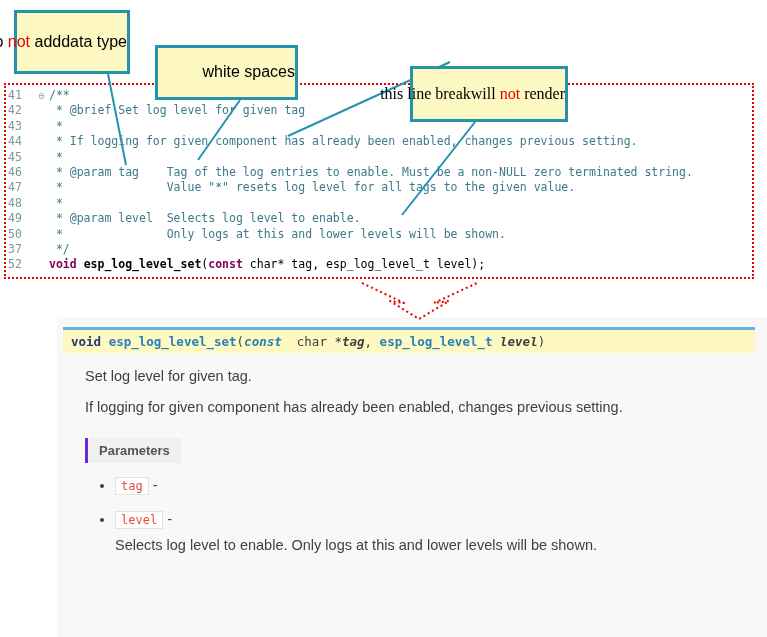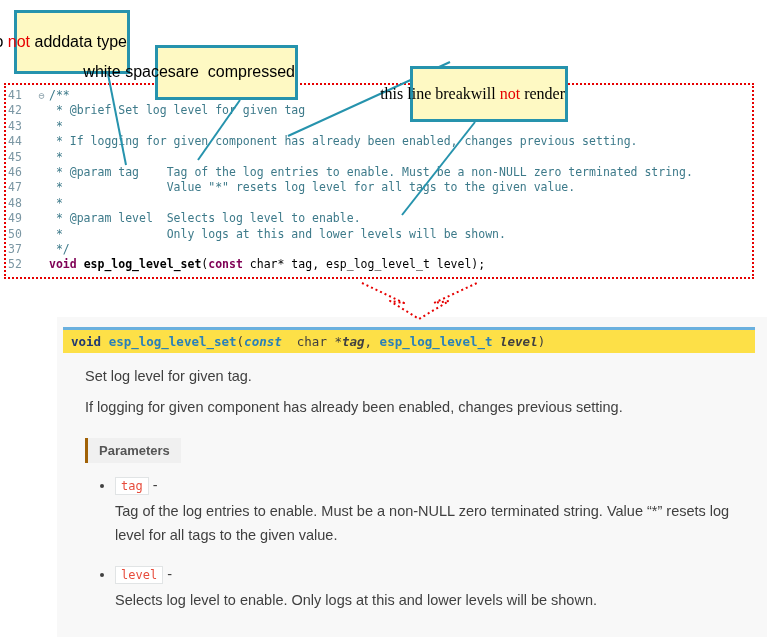--- a/index.html
+++ b/index.html
@@ -41,34 +41,34 @@
   .cl-52 .cc { color:#000; }
   .kw { color:#7f0055; font-weight:bold; }
   .fn { color:#000; font-weight:bold; }
 
   
   .doc-panel {
     position:absolute; left:57px; top:317px; width:710px; height:320px;
     background:#f8f8f8; z-index:2; color:#404040; box-sizing:border-box;
   }
   .sig {
-    margin:10px 12px 0 6px; background:#fde047; border-top:3px solid #6ab0de;
+    margin:10px 12px 0 6px; background:#fef9c3; border-top:3px solid #6ab0de;
     padding:4px 8px; font-family:"DejaVu Sans Mono", monospace; font-size:12.5px;
     color:#2980b9; white-space:pre;
   }
   .s-ret  { font-weight:bold; color:#223a70; }
   .s-name { font-weight:bold; color:#2980b9; }
   .s-kw   { font-weight:bold; font-style:italic; color:#2980b9; }
   .s-plain{ color:#404040; }
   .s-arg  { font-weight:bold; font-style:italic; color:#404040; }
 
   .doc-body { margin:0 16px 0 28px; font-size:14.5px; }
   .doc-body p { margin:15px 0; }
   .params-label {
-    display:inline-block; background:#f0f0f0; border-left:3px solid #a16207;
+    display:inline-block; background:#f0f0f0; border-left:3px solid #6d28d9;
     color:#555; font-weight:bold; font-size:13px; padding:5px 11px; margin:8px 0 10px;
   }
   .params-list { margin:4px 0 0 8px; padding-left:22px; list-style:disc; }
   .params-list li { margin-bottom:18px; }
   .chip {
     font-family:"DejaVu Sans Mono", monospace; font-size:12px; color:#e74c3c;
     background:#fff; border:1px solid #e1e4e5; padding:1px 5px;
   }
   .pdash { margin-left:4px; color:#404040; }
   .pdesc { margin-top:7px; line-height:1.65; }
@@ -87,21 +87,20 @@
     <line x1="475" y1="122" x2="402" y2="215" stroke="#2693ad" stroke-width="2"></line>
     <polyline points="362,283 404,303 390,301 419,319 449,301 434,303 477,283" fill="none" stroke="#e60000" stroke-width="2" stroke-dasharray="2,3" stroke-linejoin="round"></polyline>
   </svg>
 
   <div class="callout co-1">
     <div><span>do </span><span class="red">not</span><span> add</span></div>
     <div>data type</div>
   </div>
   <div class="callout co-2">
     <div>white spaces</div>
-    <div>are  compressed</div>
   </div>
   <div class="callout co-4">
     <div>this line break</div>
     <div><span>will </span><span class="red">not</span><span> render</span></div>
   </div>
 
   <div class="editor">
     <div class="cl"><span class="ln">41</span><span class="fold">⊖</span><span class="cc">/**</span></div>
     <div class="cl"><span class="ln">42</span><span class="fold"></span><span class="cc"> * @brief Set log level for given tag</span></div>
     <div class="cl"><span class="ln">43</span><span class="fold"></span><span class="cc"> *</span></div>
@@ -121,21 +120,20 @@
 
     <div class="doc-body">
       <p>Set log level for given tag.</p>
       <p>If logging for given component has already been enabled, changes previous setting.</p>
 
       <div class="params-label">Parameters</div>
 
       <ul class="params-list">
         <li>
           <span class="chip">tag</span><span class="pdash">-</span>
-          <div class="pdesc">Tag of the log entries to enable. Must be a non-NULL zero terminated string. Value “*” resets log level for all tags to the given value.</div>
         </li>
         <li>
           <span class="chip">level</span><span class="pdash">-</span>
           <div class="pdesc">Selects log level to enable. Only logs at this and lower levels will be shown.</div>
         </li>
       </ul>
     </div>
   </div>
 
 </div>

